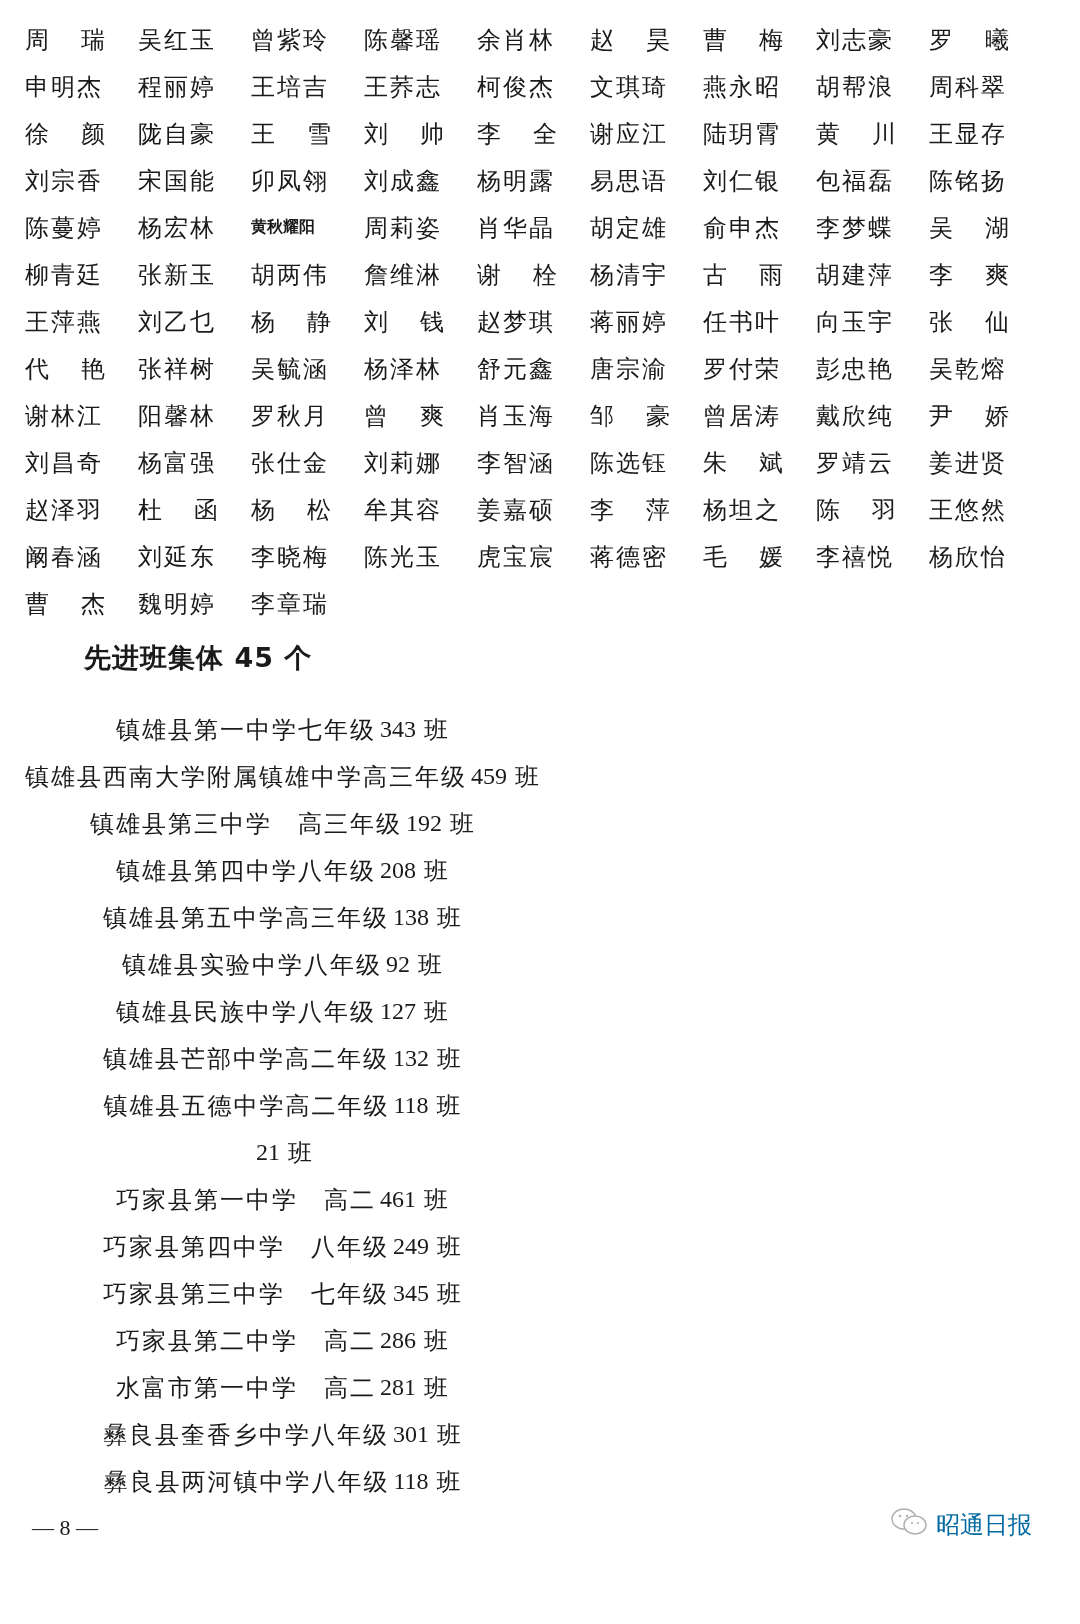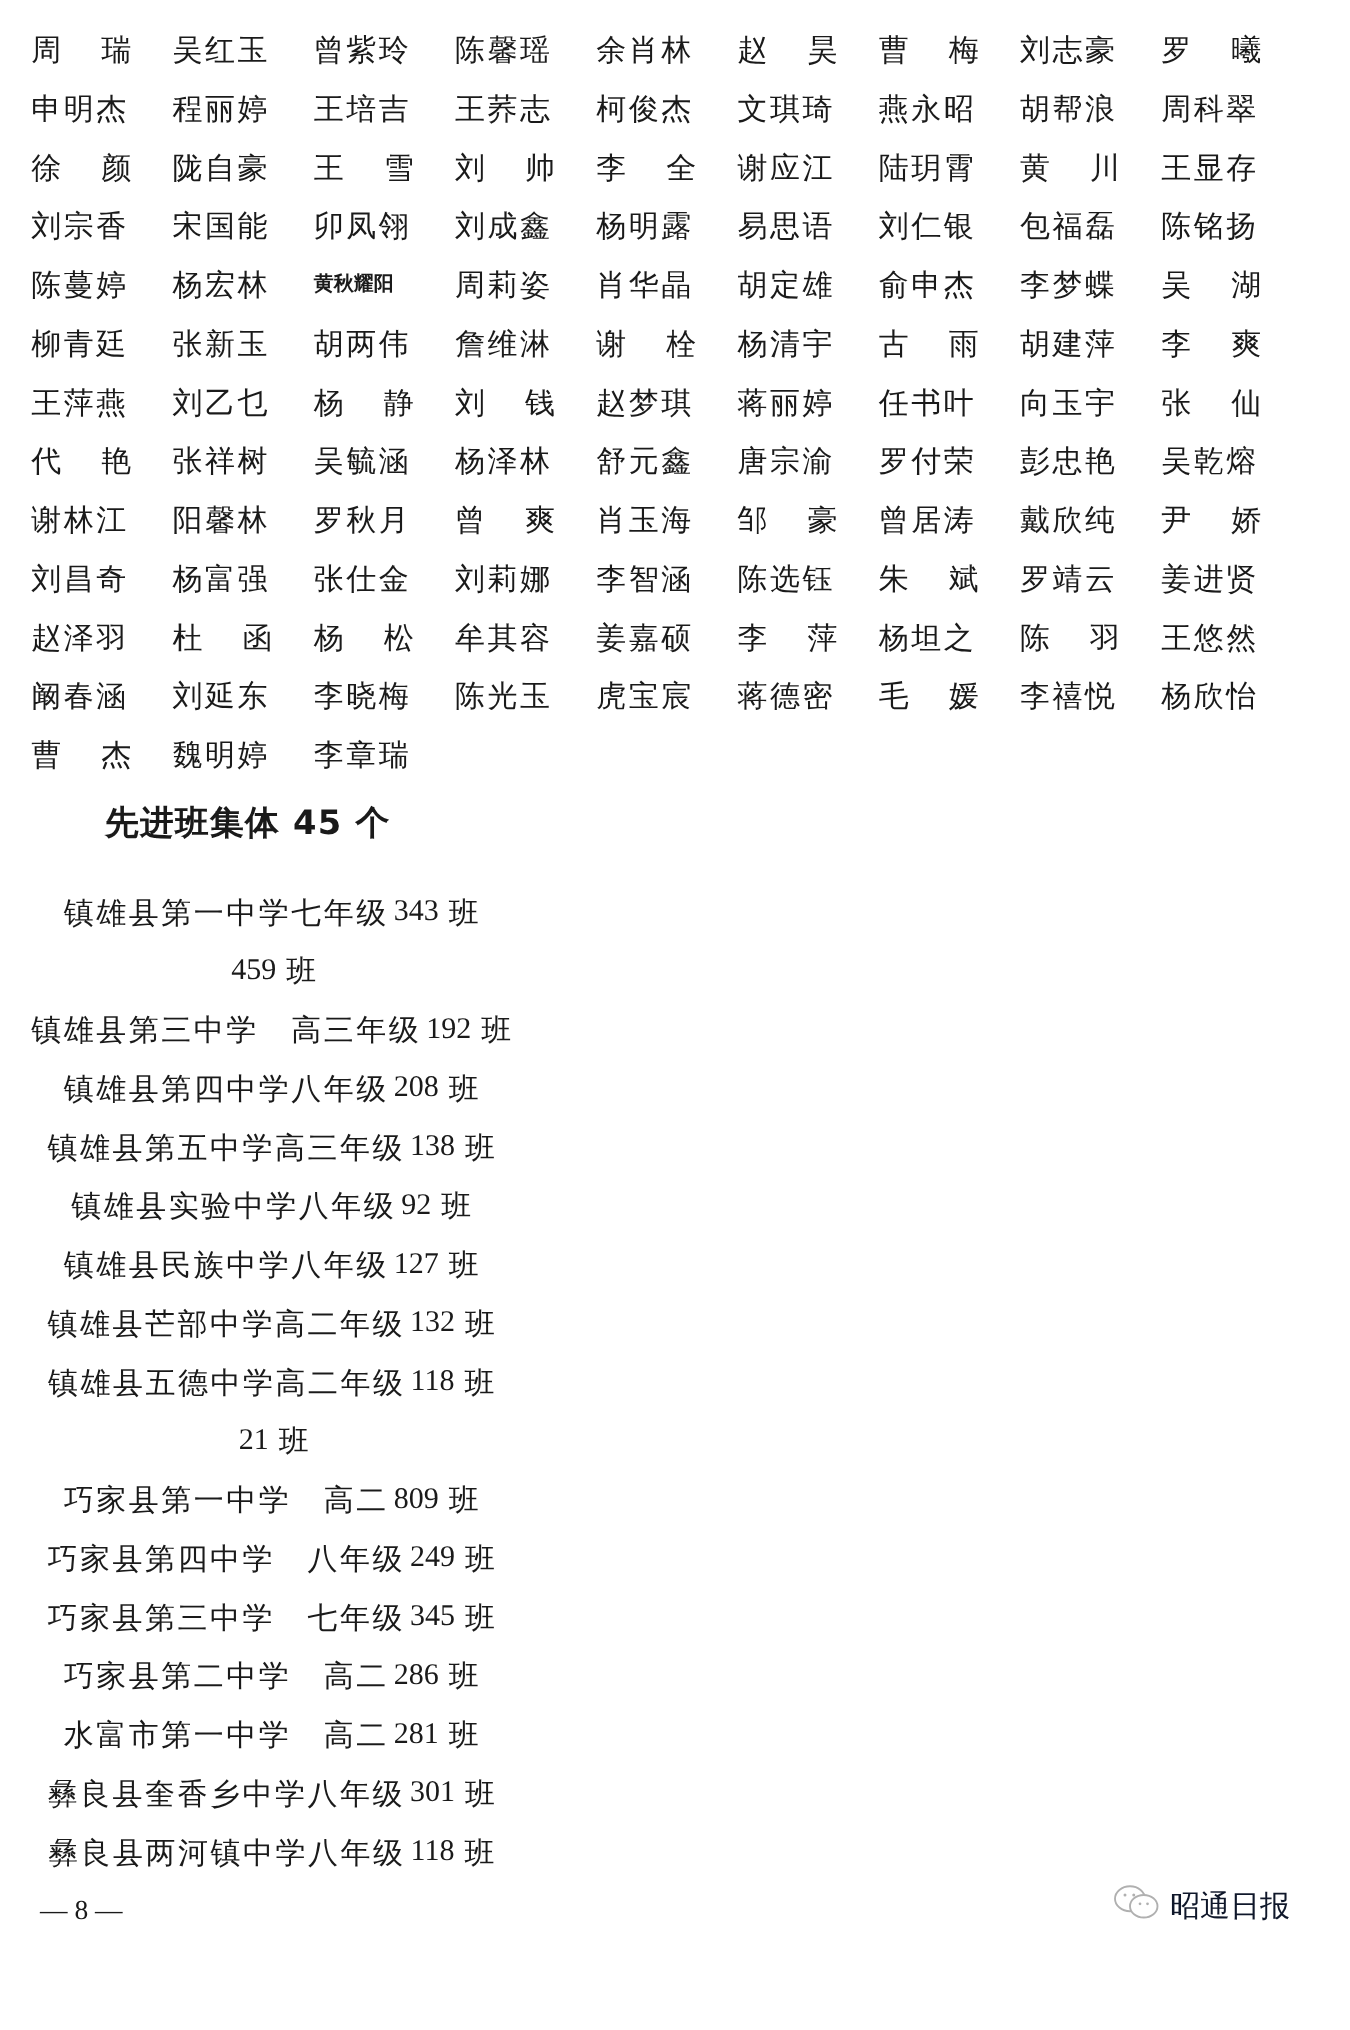--- a/index.html
+++ b/index.html
@@ -27,21 +27,21 @@
     height: 47px; font-size: 24px; letter-spacing: 2px;
     display: flex; align-items: center; white-space: pre; justify-content: center;
   }
   .class-item .num { font-family: "Liberation Serif", serif; letter-spacing: 0; margin: 0 8px 0 4px; }
   .page-number {
     position: absolute; left: 32px; top: 1515px; font-size: 22px;
     font-family: "Liberation Serif", serif;
   }
   .watermark {
     position: absolute; left: 890px; top: 1507px; display: flex; align-items: center;
-    color: #0f172a; font-size: 24px;
+    color: #0369a1; font-size: 24px;
     font-family: "DejaVu Sans", "Liberation Sans", sans-serif;
   }
   .watermark svg { margin-right: 6px; }
 </style>
 </head>
 <body>
 
 <div class="names" id="names">
     <div class="name-row">
       <div class="name two">
@@ -260,30 +260,30 @@
       </div>
       <div class="name">魏明婷</div>
       <div class="name">李章瑞</div>
     </div>
   </div>
 
 <div class="section-title">先进班集体 45 个</div>
 
 <div class="classes" id="classes">
     <div class="class-item"><span>镇雄县第一中学七年级</span><span class="num">343</span><span>班</span></div>
-    <div class="class-item"><span class="num">459</span><span>班</span></div>
+    <div class="class-item"><span>镇雄县西南大学附属镇雄中学高三年级</span><span class="num">459</span><span>班</span></div>
     <div class="class-item"><span>镇雄县第三中学　高三年级</span><span class="num">192</span><span>班</span></div>
     <div class="class-item"><span>镇雄县第四中学八年级</span><span class="num">208</span><span>班</span></div>
     <div class="class-item"><span>镇雄县第五中学高三年级</span><span class="num">138</span><span>班</span></div>
     <div class="class-item"><span>镇雄县实验中学八年级</span><span class="num">92</span><span>班</span></div>
     <div class="class-item"><span>镇雄县民族中学八年级</span><span class="num">127</span><span>班</span></div>
     <div class="class-item"><span>镇雄县芒部中学高二年级</span><span class="num">132</span><span>班</span></div>
     <div class="class-item"><span>镇雄县五德中学高二年级</span><span class="num">118</span><span>班</span></div>
     <div class="class-item"><span class="num">21</span><span>班</span></div>
-    <div class="class-item"><span>巧家县第一中学　高二</span><span class="num">809</span><span>班</span></div>
+    <div class="class-item"><span>巧家县第一中学　高二</span><span class="num">461</span><span>班</span></div>
     <div class="class-item"><span>巧家县第四中学　八年级</span><span class="num">249</span><span>班</span></div>
     <div class="class-item"><span>巧家县第三中学　七年级</span><span class="num">345</span><span>班</span></div>
     <div class="class-item"><span>巧家县第二中学　高二</span><span class="num">286</span><span>班</span></div>
     <div class="class-item"><span>水富市第一中学　高二</span><span class="num">281</span><span>班</span></div>
     <div class="class-item"><span>彝良县奎香乡中学八年级</span><span class="num">301</span><span>班</span></div>
     <div class="class-item"><span>彝良县两河镇中学八年级</span><span class="num">118</span><span>班</span></div>
   </div>
 
 <div class="page-number">— 8 —</div>
 

